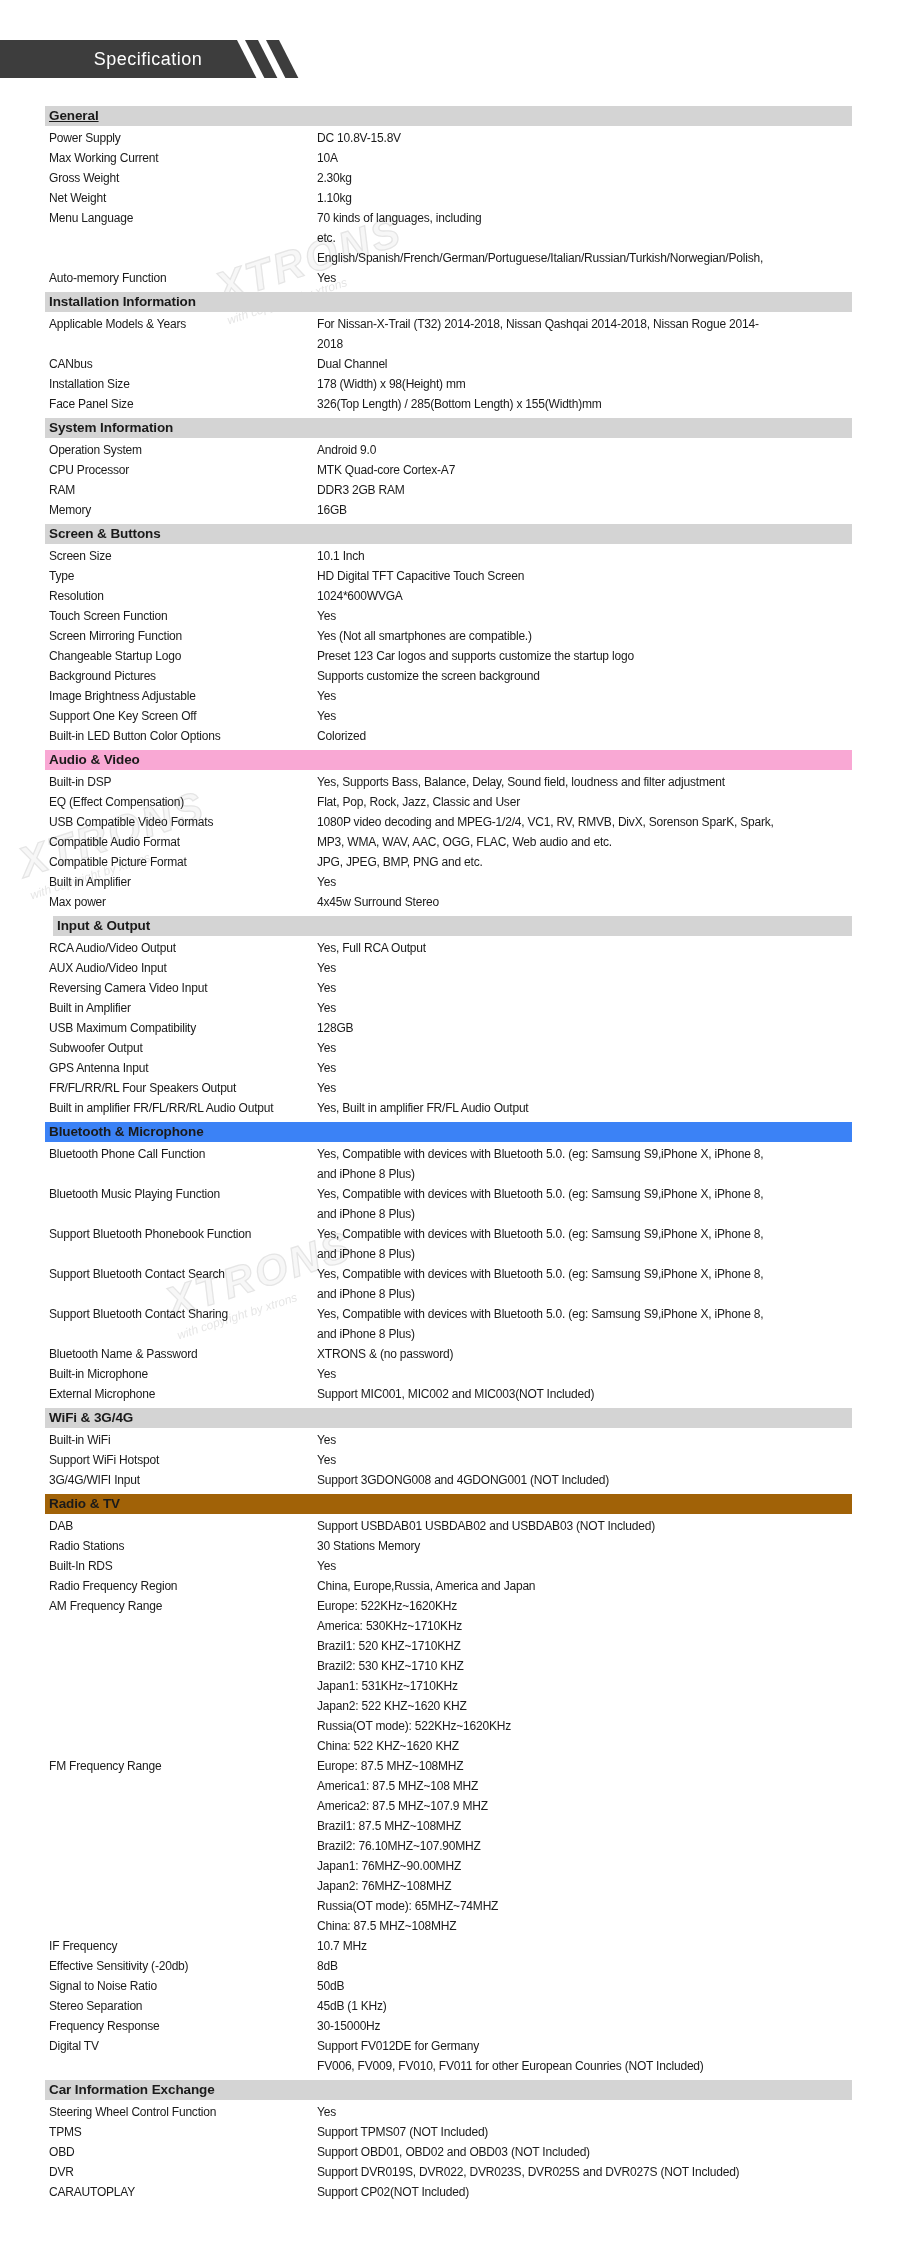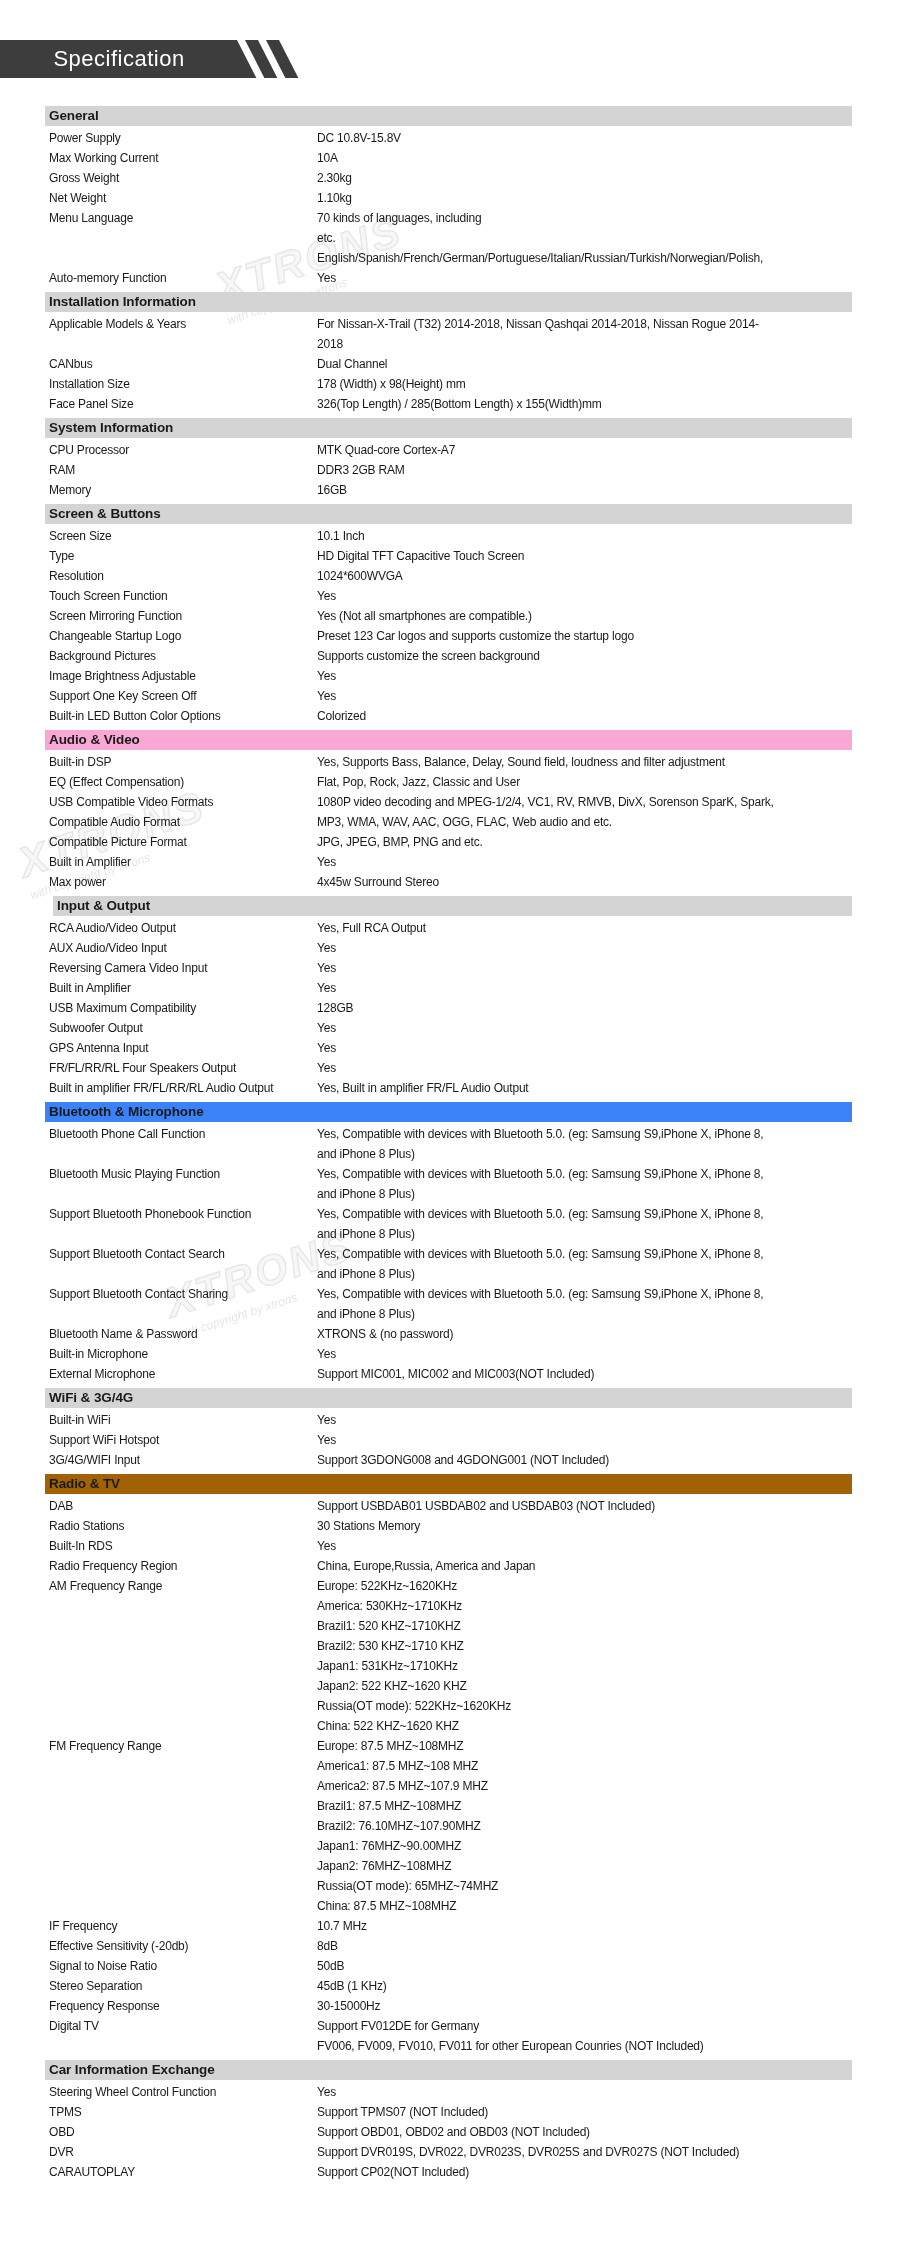--- a/index.html
+++ b/index.html
@@ -17,21 +17,21 @@
   }
   .banner-stripe {
     position:absolute; top:0; height:38px; width:13px; background:#3d3d3d;
     transform:skewX(27deg); transform-origin:top left;
   }
   .stripe-1 { left:245px; }
   .stripe-2 { left:266px; }
   .banner-title {
     position:absolute; left:0; top:0; width:238px; height:38px;
     line-height:38px; text-align:center; color:#ffffff;
-    font-size:22px; letter-spacing:0.5px; font-weight:400;
+    font-size:18px; letter-spacing:0.5px; font-weight:400;padding-left:29px;
   }
 
   
   .watermark {
     position:absolute; transform:rotate(-18deg); opacity:0.5;
     pointer-events:none; z-index:0; text-align:left;
   }
   .wm-big {
     display:block; font-size:42px; font-weight:bold; font-style:italic;
     letter-spacing:3px; color:rgba(190,190,190,0.25);
@@ -39,21 +39,21 @@
   }
   .wm-sub { display:block; font-size:12px; font-style:italic; color:#cccccc; margin-top:2px; }
 
   
   .spec-table { position:absolute; left:45px; top:106px; width:807px; z-index:1; }
   .sec-header {
     height:20px; line-height:20px; background:#d4d4d4;
     font-weight:bold; font-size:13.5px; padding-left:4px;
     margin-top:4px; margin-bottom:2px; letter-spacing:-0.1px;
   }
-  .spec-section:first-child .sec-header { margin-top:0; }
+  .spec-section:first-child .sec-header { margin-top:0;text-decoration:underline; }
   .row { display:flex; align-items:flex-start; }
   .lab {
     flex:0 0 272px; width:272px; padding-left:4px; box-sizing:border-box;
     font-size:12px; line-height:20px; letter-spacing:-0.2px; white-space:nowrap;
   }
   .val { flex:1; font-size:12px; line-height:20px; letter-spacing:-0.2px; }
   .vline { white-space:nowrap; }
 </style>
 </head>
 <body style="color: rgb(26, 26, 26);">
@@ -144,20 +144,26 @@
       <div class="row">
         <div class="lab">Face Panel Size</div>
         <div class="val">
           <div class="vline">326(Top Length) / 285(Bottom Length) x 155(Width)mm</div>
         </div>
       </div>
     </section>
     <section class="spec-section">
       <div class="sec-header" style="background: rgb(212, 212, 212);">System Information</div>
       <div class="row">
+        <div class="lab">Operation System</div>
+        <div class="val">
+          <div class="vline">Android 9.0</div>
+        </div>
+      </div>
+      <div class="row">
         <div class="lab">CPU Processor</div>
         <div class="val">
           <div class="vline">MTK Quad-core Cortex-A7</div>
         </div>
       </div>
       <div class="row">
         <div class="lab">RAM</div>
         <div class="val">
           <div class="vline">DDR3 2GB RAM</div>
         </div>

